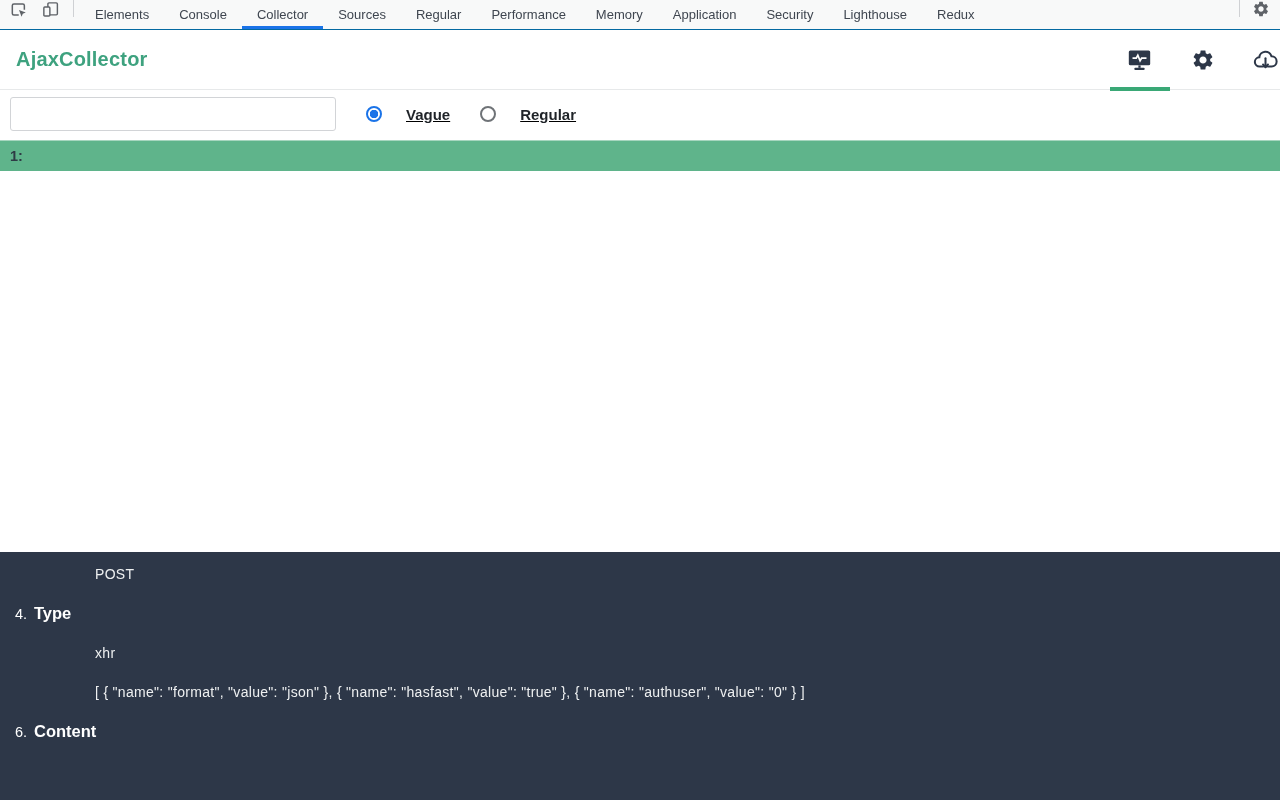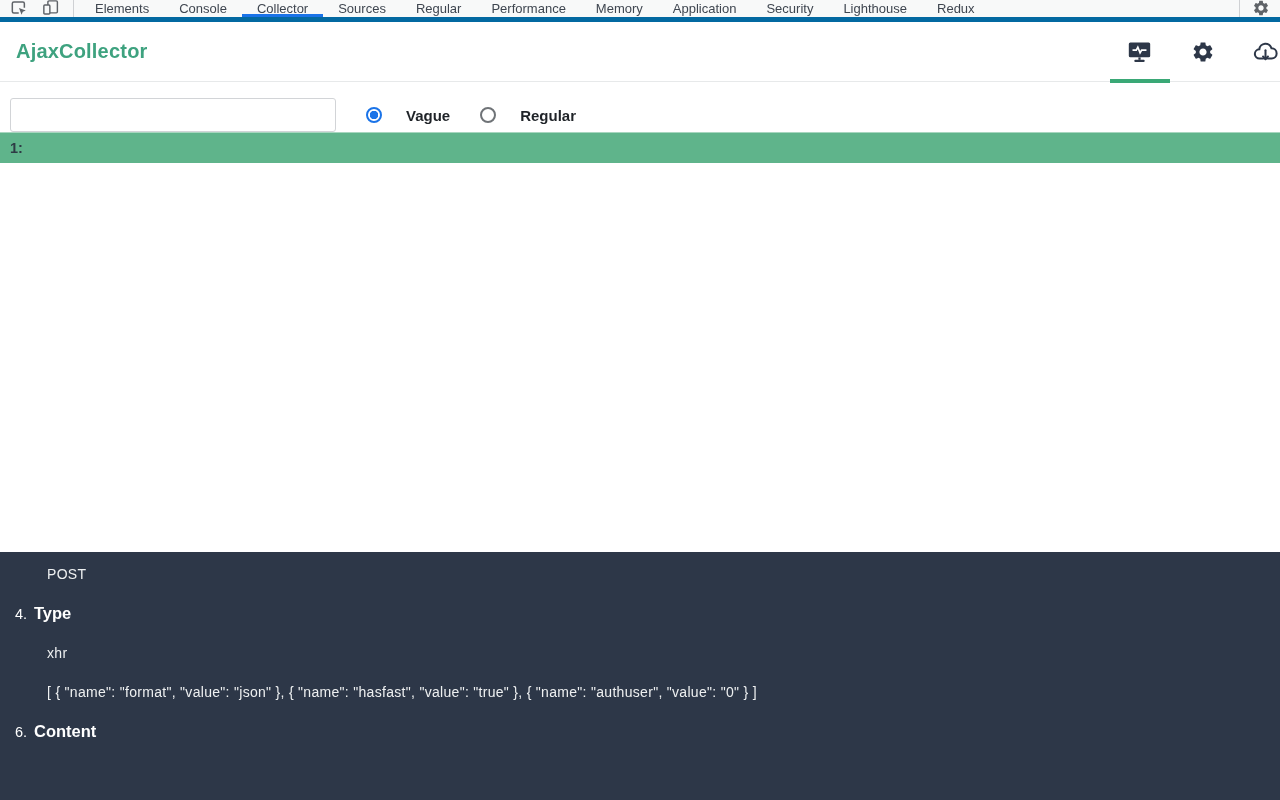--- a/index.html
+++ b/index.html
@@ -4,22 +4,22 @@
 <style>
   * { box-sizing: border-box; }
   html,body { margin:0; padding:0; }
   body {
     width:1280px; height:800px; overflow:hidden; position:relative;
     background:#ffffff; font-family:"Liberation Sans", sans-serif;
   }
 
   
   .tabbar {
-    height:22px; background:#f8f9f9; border-bottom:5px solid #0369a1;
-    display:flex; align-items:flex-end; position:relative;
+    height:30px; background:#f8f9f9; border-bottom:1px solid #0369a1;
+    display:flex; align-items:flex-start; position:relative;
   }
   .tb-icon { display:flex; align-items:center; justify-content:center; color:#5f6368; }
   .tb-icon.inspect { margin-left:9px; }
   .tb-icon.device  { margin-left:13px; }
   .tb-divider { width:1px; height:17px; background:#cfd1d4; margin-left:13px; }
   .tabs { display:flex; height:100%; margin-left:6px; }
   .tab {
     padding:0 15px; display:flex; align-items:center; font-size:13px;
     color:#3f4650; position:relative; white-space:nowrap; cursor:default;
   }
@@ -37,21 +37,21 @@
   }
   .app-title { font-size:20px; font-weight:700; color:#3ea27f; letter-spacing:.2px; }
   .header-icons { margin-left:auto; display:flex; align-items:center; gap:36px; padding-right:1px; }
   .hicon { width:27px; height:27px; position:relative; color:#2d3748; display:flex; align-items:center; justify-content:center; }
   .hicon.active::after {
     content:""; position:absolute; top:calc(100% + 14px); left:50%;
     transform:translateX(-50%); width:60px; height:4px; background:#3aa876;
   }
 
   
-  .controls { height:50px; display:flex; align-items:flex-end; padding-left:10px; background:#fff; }
+  .controls { height:50px; display:flex; align-items:flex-start; padding-left:10px; background:#fff;text-decoration:underline; }
   .filter-input {
     margin-top:7px; width:326px; height:34px; border:1px solid #d2d4d7;
     border-radius:3px; outline:none; font-size:14px; padding:0 8px;
     font-family:"Liberation Sans", sans-serif;
   }
   .radio-group { display:flex; align-items:center; height:34px; margin-top:7px; }
   .radio {
     appearance:none; -webkit-appearance:none; width:16px; height:16px;
     border:2px solid #6f7377; border-radius:50%; margin:0 0 0 30px; background:#fff;
   }
@@ -68,21 +68,21 @@
     font-size:14.5px;
   }
   .result-index { font-weight:700; margin-right:7px; }
 
   
   .detail-panel {
     position:absolute; left:0; bottom:0; width:1280px; height:248px;
     background:#2d3748; padding-top:13px;
   }
   .detail-row { color:#eef0f1; line-height:19px; margin-bottom:20px; }
-  .detail-row.value { padding-left:47px; font-size:14px; letter-spacing:.3px; }
+  .detail-row.value { padding-left:47px; font-size:14px; letter-spacing:.3px;margin-left:48px; }
   .detail-row.label { padding-left:15px; font-size:16px; }
   .detail-row.label .num { display:inline-block; min-width:13px; font-size:14.5px; font-weight:400; color:#fff; }
   .detail-row.label .lab { font-weight:700; color:#fff; margin-left:6px; font-size:16.5px; }
 
   svg { display:block; }
 </style>
 </head>
 <body>
 
 <div class="tabbar">

